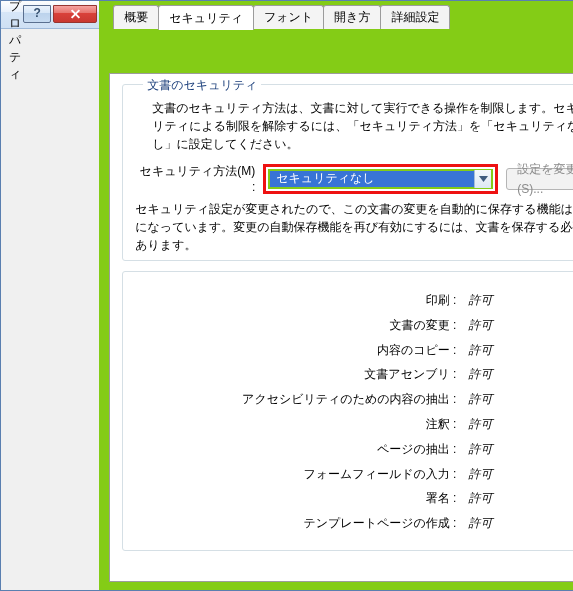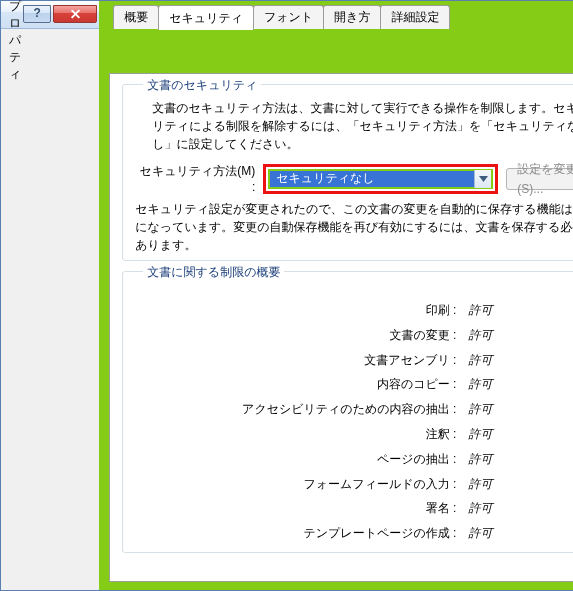--- a/index.html
+++ b/index.html
@@ -153,21 +153,21 @@
     padding: 0 10px;
     line-height: 20px;
     color: #333;
     cursor: default;
     display: inline-flex; align-items: center; justify-content: center;
   }
   .btn.disabled { color: #8a8a8a; border-color: #b5b5b5; background: #f2f2f2; }
   .side-btn { margin-left: 8px; width: 95px; font-size: 12px; }
   .note { color: #000; line-height: 1.5; margin: 6px 2px 0 2px; }
   
-  .rest-table { display: table; margin: 16px auto 0 auto; }
+  .rest-table { display: table; margin: 6px auto 0 auto; }
   .rest-row { display: table-row; }
   .rest-lbl, .rest-val { display: table-cell; padding: 4px 6px; line-height: 1.4; }
   .rest-lbl { text-align: right; color: #000; white-space: nowrap; }
   .rest-val { text-align: left; color: #000; font-style: italic; }
   
   .footer {
     height: 36px;
     background: #f0f0f0;
     border-top: 1px solid #d9d9d9;
     display: flex;
@@ -230,36 +230,35 @@
             </div>
           </div>
           <div class="btn side-btn disabled">設定を変更(S)...</div>
         </div>
 
 
         <div class="note">セキュリティ設定が変更されたので、この文書の変更を自動的に保存する機能は無効になっています。変更の自動保存機能を再び有効にするには、文書を保存する必要があります。</div>
       </div>
 
       <div class="group group2">
-        <div class="group-title">文書に関する制限の概要</div>
         <div class="rest-table">
           <div class="rest-row">
             <div class="rest-lbl">印刷 :</div>
             <div class="rest-val">許可</div>
           </div>
           <div class="rest-row">
             <div class="rest-lbl">文書の変更 :</div>
             <div class="rest-val">許可</div>
           </div>
           <div class="rest-row">
+            <div class="rest-lbl">内容のコピー :</div>
+            <div class="rest-val">許可</div>
+          </div>
+          <div class="rest-row">
             <div class="rest-lbl">文書アセンブリ :</div>
-            <div class="rest-val">許可</div>
-          </div>
-          <div class="rest-row">
-            <div class="rest-lbl">内容のコピー :</div>
             <div class="rest-val">許可</div>
           </div>
           <div class="rest-row">
             <div class="rest-lbl">アクセシビリティのための内容の抽出 :</div>
             <div class="rest-val">許可</div>
           </div>
           <div class="rest-row">
             <div class="rest-lbl">注釈 :</div>
             <div class="rest-val">許可</div>
           </div>

